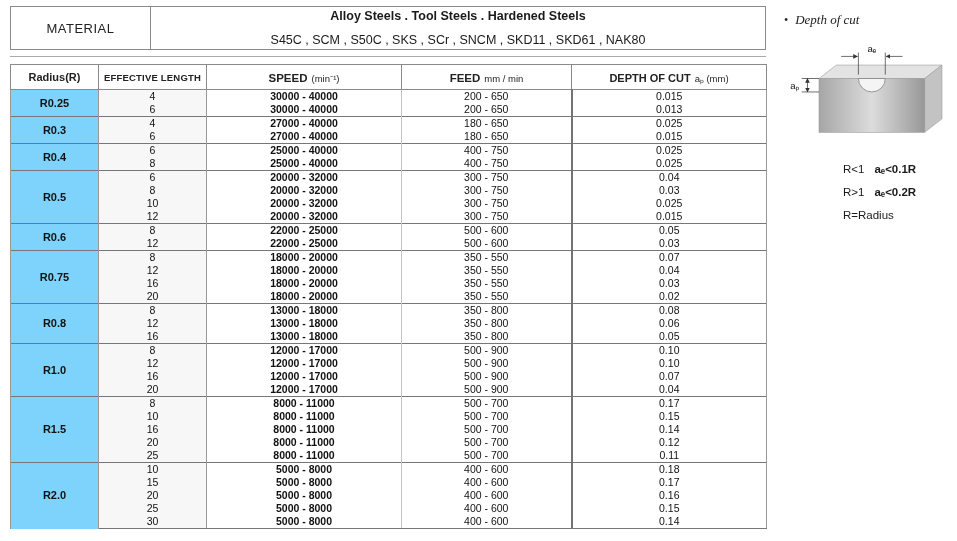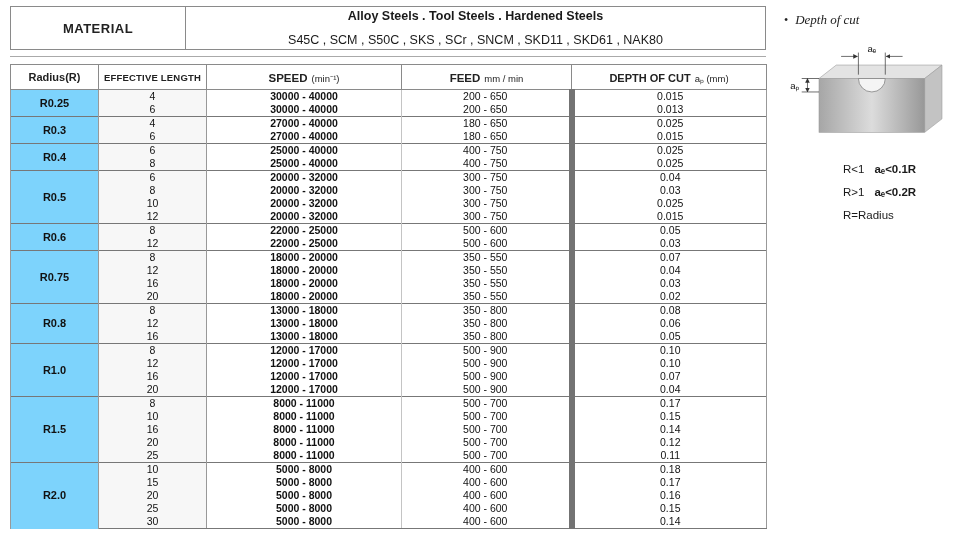--- a/index.html
+++ b/index.html
@@ -7,23 +7,23 @@
   body {
     width:957px; height:541px; position:relative; overflow:hidden;
     font-family:"Liberation Sans", sans-serif; color:#1a1a1a;
   }
 
   
   .table-area { position:absolute; left:10px; top:6px; width:756px; }
 
   .mat-header { display:flex; }
   .mat-box {
-    width:176px; height:44px; border:1px solid #8a8a8a;
+    width:141px; height:44px; border:1px solid #8a8a8a;
     display:flex; align-items:center; justify-content:center;
-    font-weight:bold; font-size:13px; letter-spacing:.5px; color:#222;
+    font-weight:normal; font-size:13px; letter-spacing:.5px; color:#222;
   }
   .alloy-box {
     flex:1; height:44px; border:1px solid #8a8a8a; border-left:none;
     display:flex; flex-direction:column; justify-content:space-between; gap:2px;
     text-align:center; padding:2px;
   }
   .alloy-line1 { font-weight:bold; font-size:12.5px; }
   .alloy-line2 { font-size:12.5px; }
 
   .header-rule { border-bottom:1px solid #aaa; margin-top:6px; }
@@ -48,21 +48,21 @@
   tbody td {
     font-size:10.5px; height:13px; line-height:13px; text-align:center;
     white-space:nowrap; padding:0; color:#111;
   }
   td.radius-cell {
     font-weight:bold; font-size:11px; background:#7dd3fc;
     border-left:1px solid #999; border-right:1px solid #999; vertical-align:middle;
   }
   td.length-cell { background:#f7f7f7; border-right:1px solid #999; }
   td.speed-cell  { border-right:1px solid #c4c4c4;font-weight:bold; }
-  td.feed-cell   { border-right:6px solid #737373; }
+  td.feed-cell   { border-right:2px solid #737373; }
   td.depth-cell  { border-right:1px solid #999; }
   tr.group-start td { border-top:1px solid #777; }
   tbody tr:last-child td { border-bottom:1px solid #777;margin-top:24px; }
 
   
   .side-area { position:absolute; left:782px; top:12px; width:172px; }
   .side-title {
     font-family:"Liberation Serif", serif; font-style:italic;
     font-size:13px; color:#222; padding-left:2px;
   }

